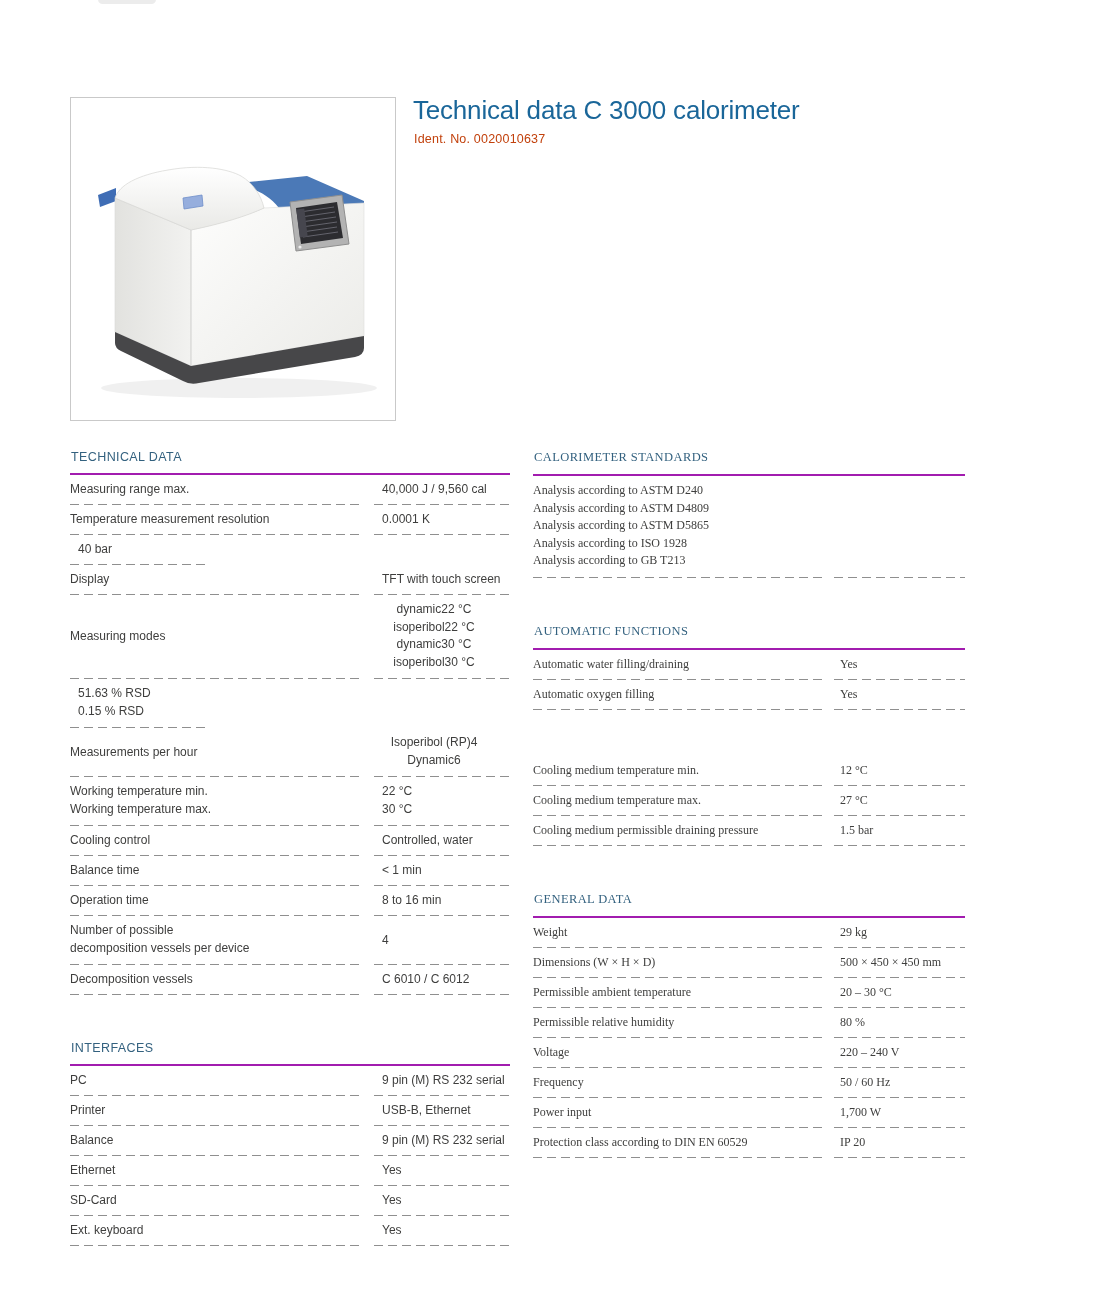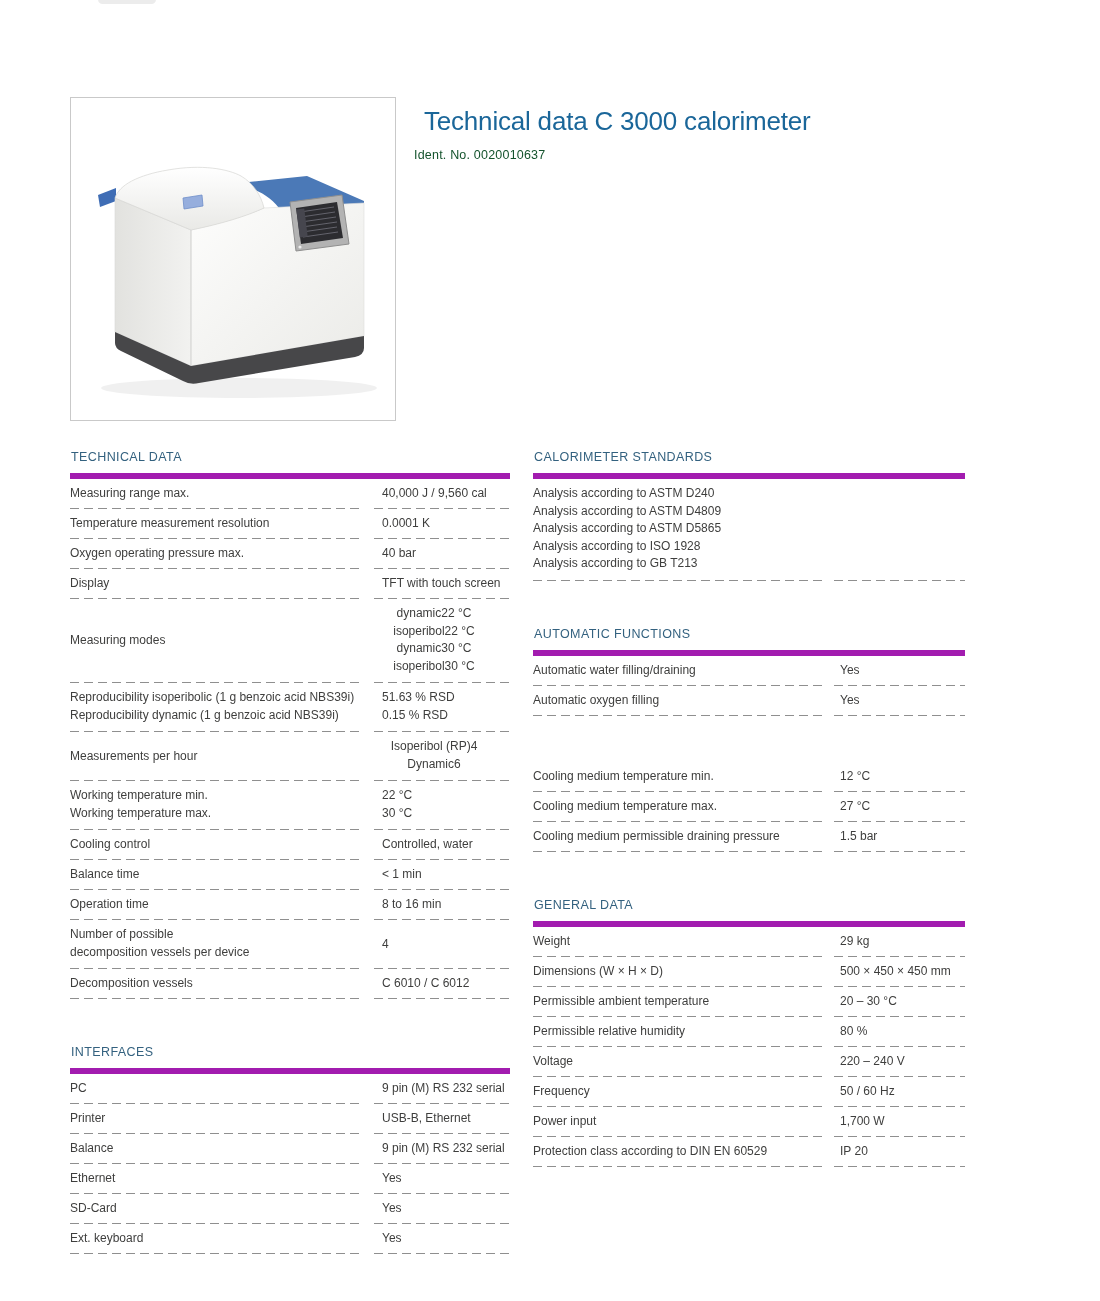--- a/index.html
+++ b/index.html
@@ -7,29 +7,29 @@
     width:1100px;height:1301px;position:relative;overflow:hidden;
     font-family:"Liberation Sans",sans-serif;color:#3e3e3d;
     -webkit-font-smoothing:antialiased;
   }
   .edge-artifact{position:absolute;left:98px;top:-5px;width:58px;height:9px;
     background:#dcdcdc;border-radius:5px;opacity:.55;}
   
   .photo-box{position:absolute;left:70px;top:97px;width:324px;height:322px;
     border:1px solid #c9c9c9;background:#ffffff;}
   .title-block{position:absolute;left:413px;top:96px;}
-  .page-title{margin:11px;font-size:26px;font-weight:400;letter-spacing:-.2px;color:#1a6699;line-height:1.15;}
-  .ident{margin:6px 0 0 1px;font-size:12.5px;color:#14532d;letter-spacing:.2px;}
+  .page-title{margin:0;font-size:26px;font-weight:400;letter-spacing:-.2px;color:#1a6699;line-height:1.15;}
+  .ident{margin:6px 0 0 1px;font-size:12.5px;color:#c2410c;letter-spacing:.2px;}
   
   .col{position:absolute;top:450px;}
   .col-left{left:70px;width:440px;}
-  .col-right{left:533px;width:432px;}
+  .col-right{left:533px;width:432px;font-family:Liberation Serif, serif;}
   section{margin:0 0 46px 0;}
   .sec-title{margin:0;padding:0 0 9px 1px;font-size:12.5px;font-weight:400;
-    letter-spacing:.4px;color:#33617f;border-bottom:6px solid #a21caf;}
+    letter-spacing:.4px;color:#33617f;border-bottom:2px solid #a21caf;}
   
   .row{display:flex;gap:11px;align-items:stretch;}
   .cell{position:relative;display:flex;flex-direction:column;justify-content:center;
     padding:6px 0 8px 0;font-size:12px;line-height:16px;}
   .cell::after{content:"";position:absolute;left:0;right:0;bottom:0;height:1px;
     background:repeating-linear-gradient(90deg,#8f8f8f 0 9px,transparent 9px 14px);}
   .cell.label{flex:1 1 auto;min-width:0;}
   .cell.value{flex:0 0 auto;width:128px;padding-left:8px;}
   .col-right .cell.value{width:125px;padding-left:6px;}
   .ln{white-space:nowrap;}
@@ -110,23 +110,20 @@
         </div>
         <div class="row">
           <div class="cell label">
             <div class="ln">Temperature measurement resolution</div>
           </div>
           <div class="cell value">
             <div class="ln">0.0001 K</div>
           </div>
         </div>
         <div class="row">
-          <div class="cell label">
-            <div class="ln">Oxygen operating pressure max.</div>
-          </div>
           <div class="cell value">
             <div class="ln">40 bar</div>
           </div>
         </div>
         <div class="row">
           <div class="cell label">
             <div class="ln">Display</div>
           </div>
           <div class="cell value">
             <div class="ln">TFT with touch screen</div>
@@ -149,24 +146,20 @@
               <div class="ln">dynamic</div>
               <div class="ln">30 °C</div>
             </div>
             <div class="pair">
               <div class="ln">isoperibol</div>
               <div class="ln">30 °C</div>
             </div>
           </div>
         </div>
         <div class="row">
-          <div class="cell label multi">
-            <div class="ln">Reproducibility isoperibolic (1 g benzoic acid NBS39i)</div>
-            <div class="ln">Reproducibility dynamic (1 g benzoic acid NBS39i)</div>
-          </div>
           <div class="cell value multi">
             <div class="ln">51.63 % RSD</div>
             <div class="ln">0.15 % RSD</div>
           </div>
         </div>
         <div class="row">
           <div class="cell label">
             <div class="ln">Measurements per hour</div>
           </div>
           <div class="cell value multi">

